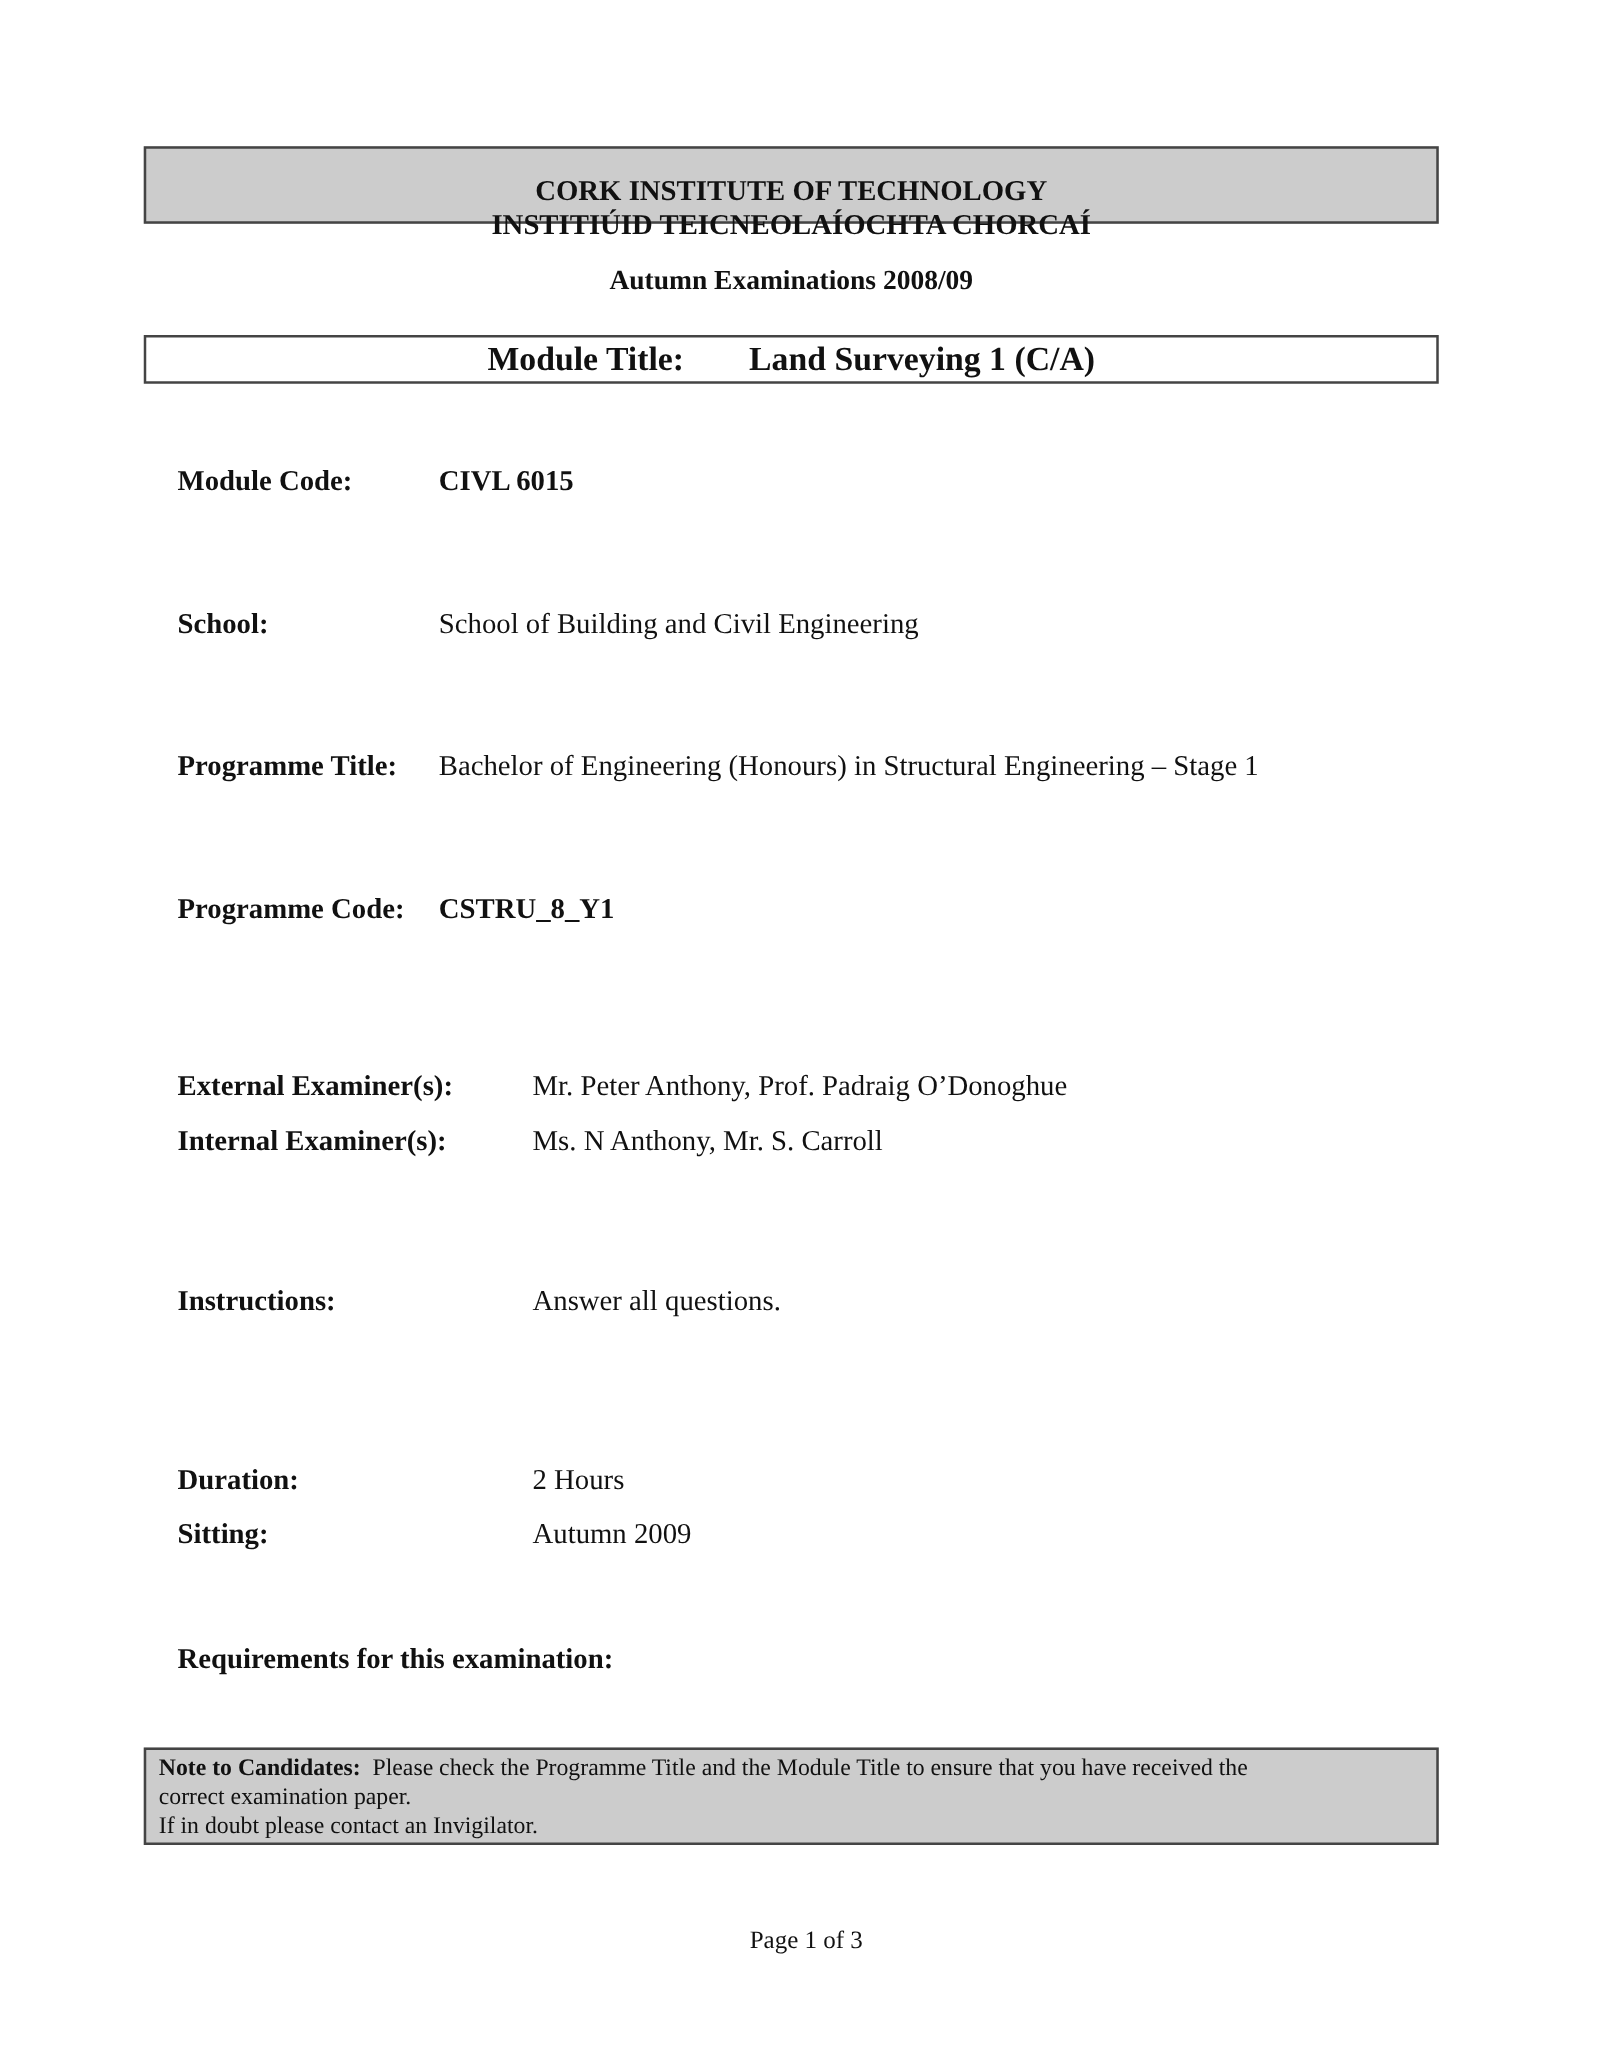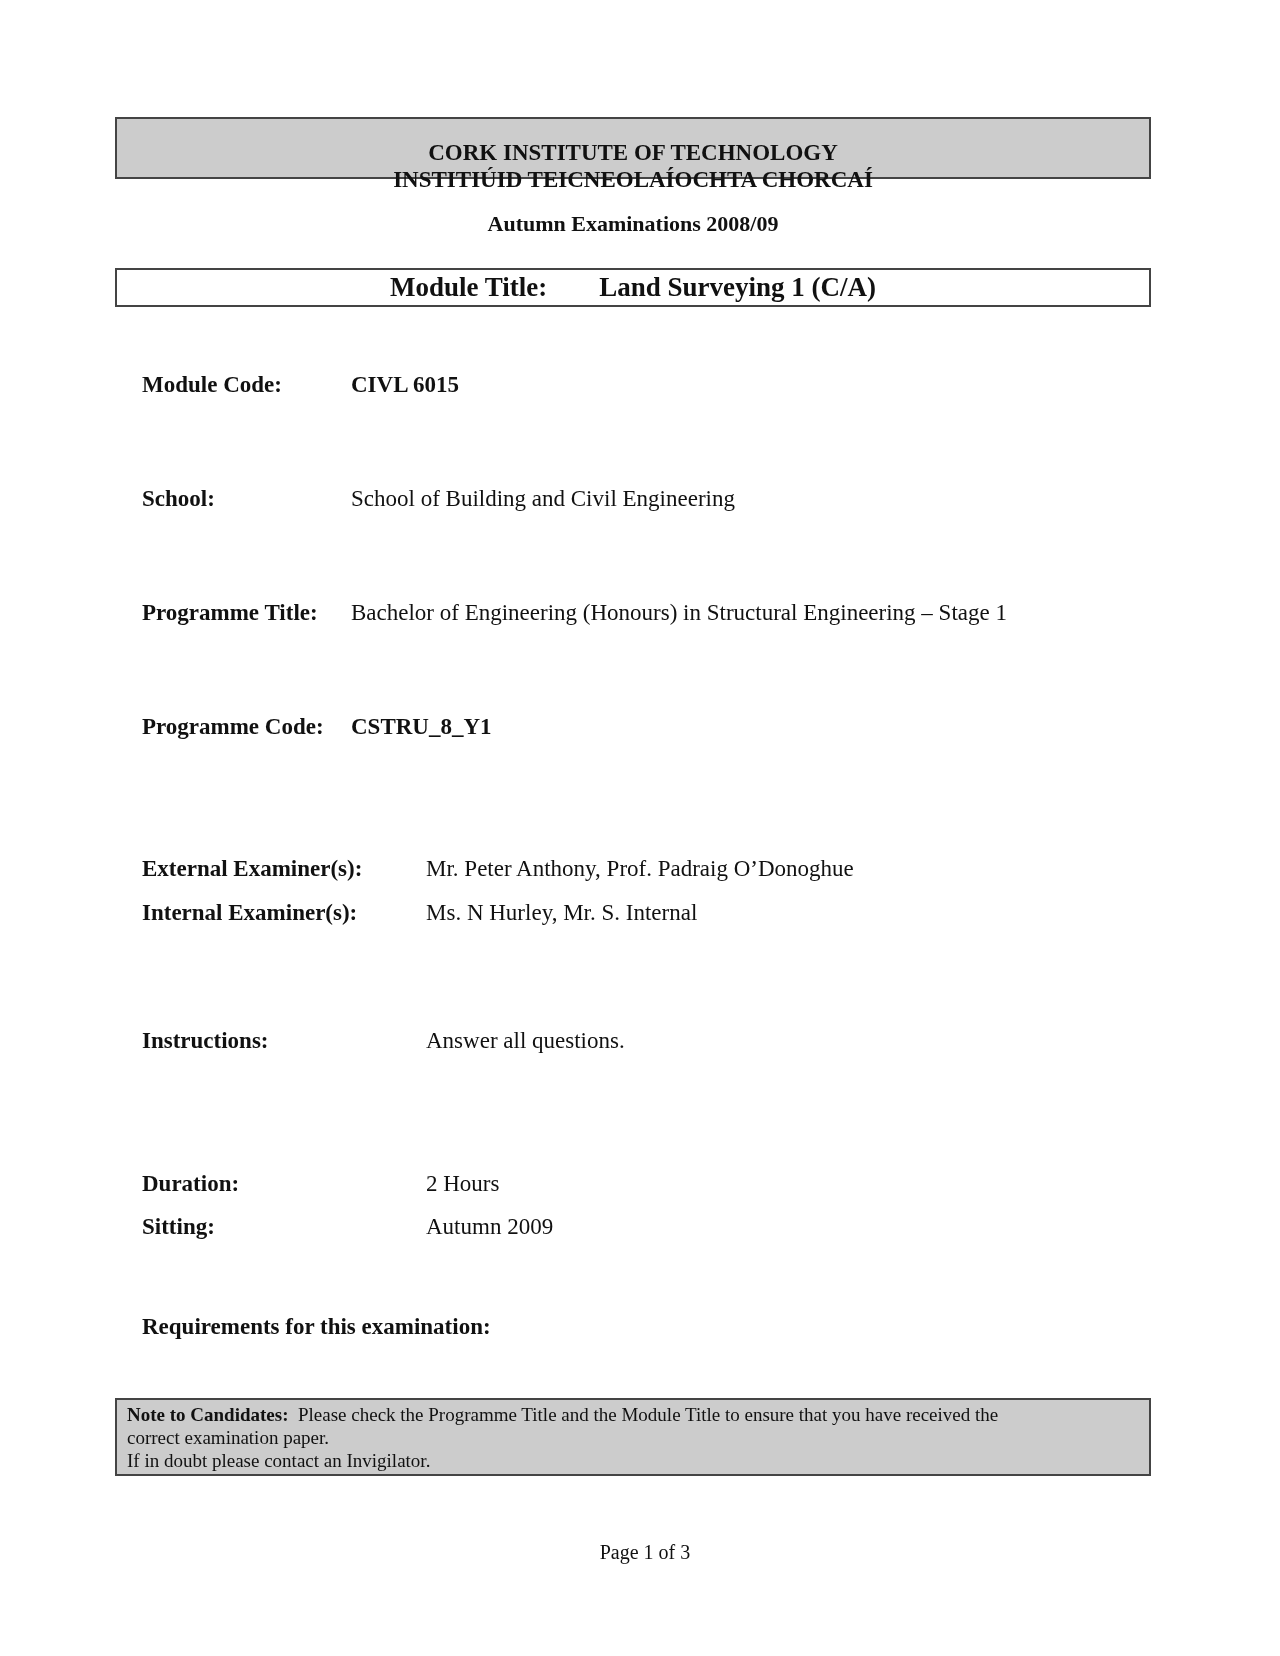--- a/index.html
+++ b/index.html
@@ -75,21 +75,21 @@
   <span class="val bold v1">CSTRU_8_Y1</span>
 </div>
 
 <div class="abs row" style="top:855px;">
   <span class="lbl">External Examiner(s):</span>
   <span class="val v2">Mr. Peter Anthony, Prof. Padraig O’Donoghue</span>
 </div>
 
 <div class="abs row" style="top:899px;">
   <span class="lbl">Internal Examiner(s):</span>
-  <span class="val v2">Ms. N Hurley, Mr. S. Internal</span>
+  <span class="val v2">Ms. N Anthony, Mr. S. Carroll</span>
 </div>
 
 <div class="abs row" style="top:1027px;">
   <span class="lbl">Instructions:</span>
   <span class="val v2">Answer all questions.</span>
 </div>
 
 <div class="abs row" style="top:1170px;">
   <span class="lbl">Duration:</span>
   <span class="val v2">2 Hours</span>

